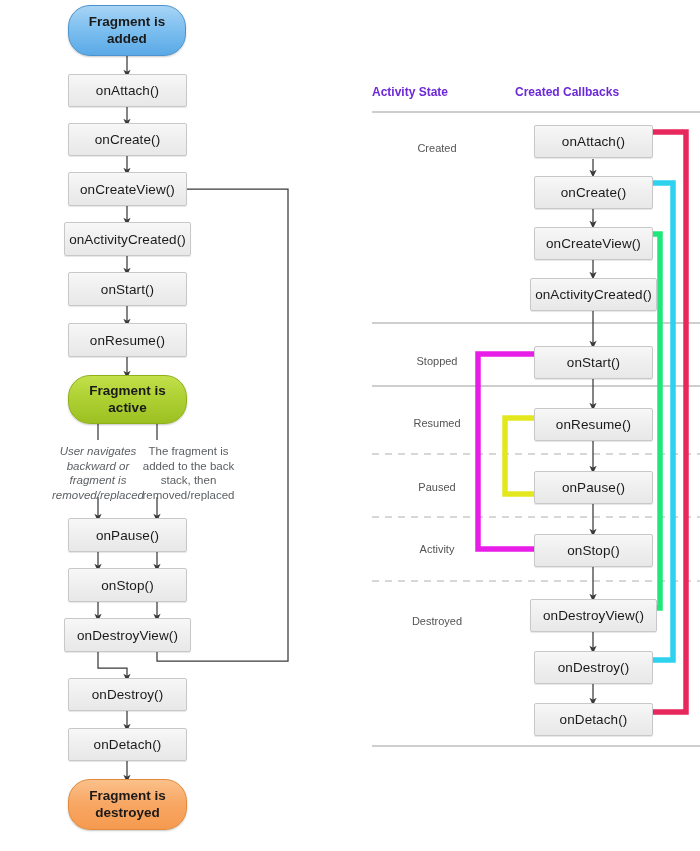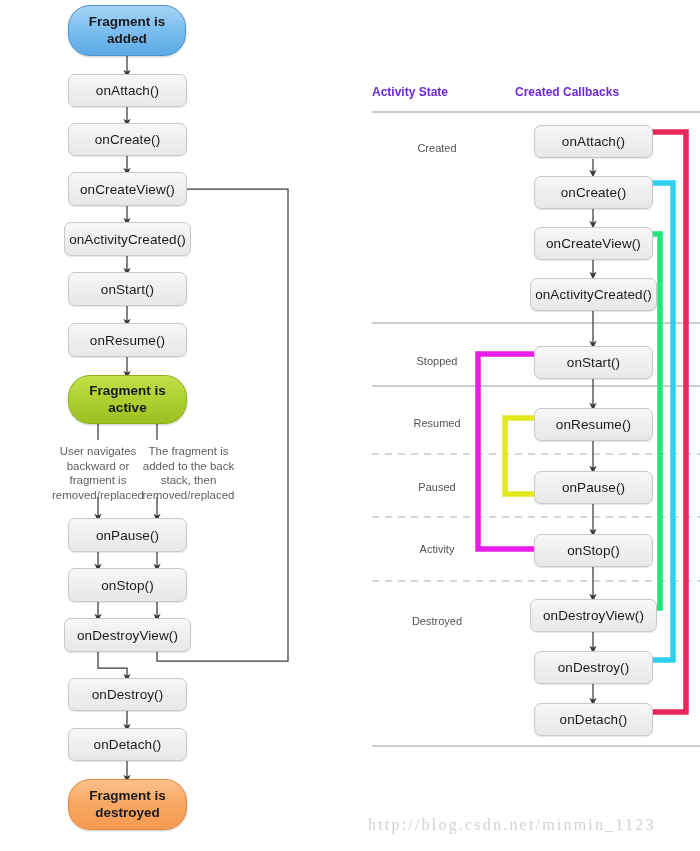--- a/index.html
+++ b/index.html
@@ -29,21 +29,21 @@
     box-sizing:border-box;
     display:flex;
     align-items:center;
     justify-content:center;
     text-align:center;
     color:#1a1a1a;
   }
   .callback-box{
     background:linear-gradient(to bottom,#f7f7f7 0%,#eeeeee 55%,#e8e8e8 100%);
     border:1px solid #c8c8c8;
-    border-radius:7px;
+    border-radius:2px;
     box-shadow:0 1px 1px rgba(0,0,0,.10);
     font-size:13.5px;
     letter-spacing:.1px;
   }
   .terminal{
     border-radius:22px;
     font-weight:bold;
     font-size:13.5px;
     line-height:1.25;
     border:1px solid rgba(0,0,0,.22);
@@ -193,21 +193,21 @@
   <div class="node callback-box" style="left:64px;top:222px;width:127px;height:34px;">onActivityCreated()</div>
 
   <div class="node callback-box" style="left:68px;top:272px;width:119px;height:34px;">onStart()</div>
 
   <div class="node callback-box" style="left:68px;top:323px;width:119px;height:34px;">onResume()</div>
 
   <div class="node terminal active" style="left:68px;top:375px;width:119px;height:49px;">
     <span>Fragment is<br>active</span>
   </div>
 
-  <div class="annot" style="left:24px;top:444px;width:148px;">User navigates<br>backward or<br>fragment is<br>removed/replaced</div>
+  <div class="annot" style="left:24px;top:444px;width:148px;font-style:italic;">User navigates<br>backward or<br>fragment is<br>removed/replaced</div>
 
   <div class="annot" style="left:126px;top:444px;width:125px;">The fragment is<br>added to the back<br>stack, then<br>removed/replaced</div>
 
   <div class="node callback-box" style="left:68px;top:518px;width:119px;height:34px;">onPause()</div>
 
   <div class="node callback-box" style="left:68px;top:568px;width:119px;height:34px;">onStop()</div>
 
   <div class="node callback-box" style="left:64px;top:618px;width:127px;height:34px;">onDestroyView()</div>
 
 
@@ -245,15 +245,14 @@
   <div class="node callback-box" style="left:534px;top:471px;width:119px;height:33px;">onPause()</div>
 
   <div class="node callback-box" style="left:534px;top:534px;width:119px;height:33px;">onStop()</div>
 
   <div class="node callback-box" style="left:530px;top:599px;width:127px;height:33px;">onDestroyView()</div>
 
   <div class="node callback-box" style="left:534px;top:651px;width:119px;height:33px;">onDestroy()</div>
 
   <div class="node callback-box" style="left:534px;top:703px;width:119px;height:33px;">onDetach()</div>
 
-  <div class="watermark">http://blog.csdn.net/minmin_1123</div>
 
 </div>
 
 </body></html>

